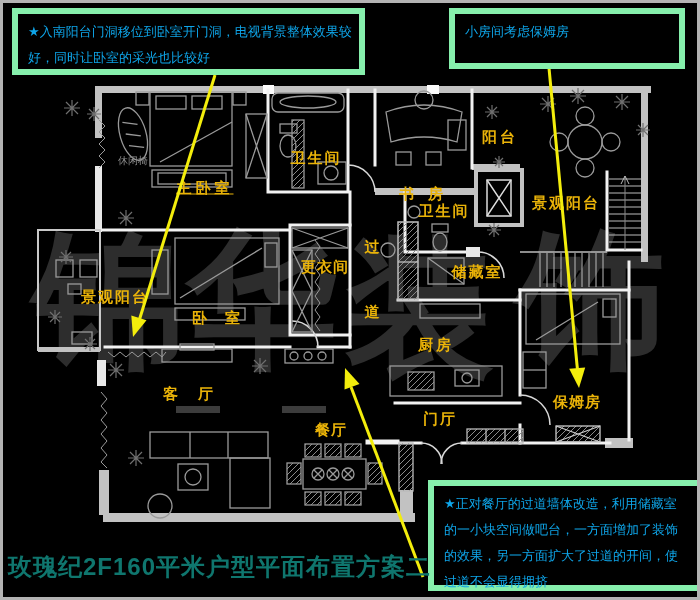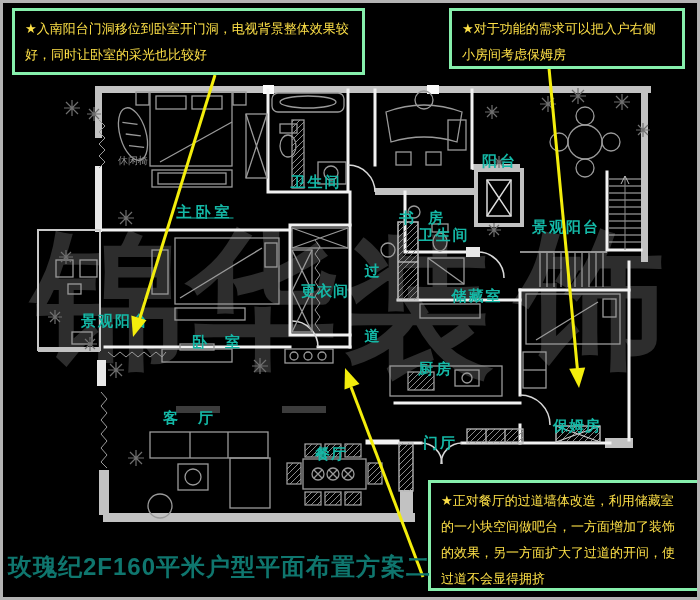--- a/index.html
+++ b/index.html
@@ -6,26 +6,26 @@
   #stage{position:relative;width:700px;height:600px;background:#000;overflow:hidden;
          font-family:"Liberation Sans","DejaVu Sans",sans-serif;}
   #frame{position:absolute;inset:0;border:3px solid #b3b3b3;pointer-events:none;z-index:60;}
   
   #watermark-layer{position:absolute;inset:0;z-index:1;}
   #plan-svg{position:absolute;inset:0;z-index:2;}
   #labels-layer{position:absolute;inset:0;z-index:3;}
   #arrows-svg{position:absolute;inset:0;z-index:40;}
   .wm-char{position:absolute;transform:translate(-50%,-50%);font-size:150px;font-weight:bold;
            color:#2d2d2d;line-height:1;white-space:nowrap;}
-  .room-label{position:absolute;transform:translate(-50%,-50%);color:#14b8a6;font-size:15px;
-              font-weight:bold;white-space:nowrap;margin-top:24px;}
+  .room-label{position:absolute;transform:translate(-50%,-50%);color:#eab308;font-size:15px;
+              font-weight:bold;white-space:nowrap;}
   .small-label{position:absolute;transform:translate(-50%,-50%);color:#8f8f8f;font-size:10px;
                white-space:nowrap;}
   
-  .note{position:absolute;z-index:50;background:#000;border:3px solid #86efac;color:#fde047;
+  .note{position:absolute;z-index:50;background:#000;border:6px solid #86efac;color:#0ea5e9;
         font-size:13px;line-height:26px;padding:5px 10px;box-sizing:border-box;}
   .note-line{white-space:nowrap;}
   #note-top-left{left:12px;top:8px;width:353px;height:67px;}
   #note-top-right{left:449px;top:8px;width:236px;height:61px;}
   #note-bottom-right{left:428px;top:480px;width:294px;height:111px;}
   #plan-title{position:absolute;left:8px;top:551px;z-index:50;color:#0f766e;font-size:24px;
               font-weight:bold;letter-spacing:1px;white-space:nowrap;}
 </style>
 </head>
 <body>
@@ -364,21 +364,20 @@
         <polygon points="345,368 359.5,383.9 344.5,389.5" stroke="none"></polygon>
       </g>
     </g>
   </svg>
 
   <div class="note" id="note-top-left">
       <div class="note-line">★入南阳台门洞移位到卧室开门洞，电视背景整体效果较</div>
       <div class="note-line">好，同时让卧室的采光也比较好</div>
     </div>
   <div class="note" id="note-top-right">
-      <div class="note-line">★对于功能的需求可以把入户右侧</div>
       <div class="note-line">小房间考虑保姆房</div>
     </div>
   <div class="note" id="note-bottom-right">
       <div class="note-line">★正对餐厅的过道墙体改造，利用储藏室</div>
       <div class="note-line">的一小块空间做吧台，一方面增加了装饰</div>
       <div class="note-line">的效果，另一方面扩大了过道的开间，使</div>
       <div class="note-line">过道不会显得拥挤</div>
     </div>
 
   <div id="plan-title">玫瑰纪2F160平米户型平面布置方案二</div>

